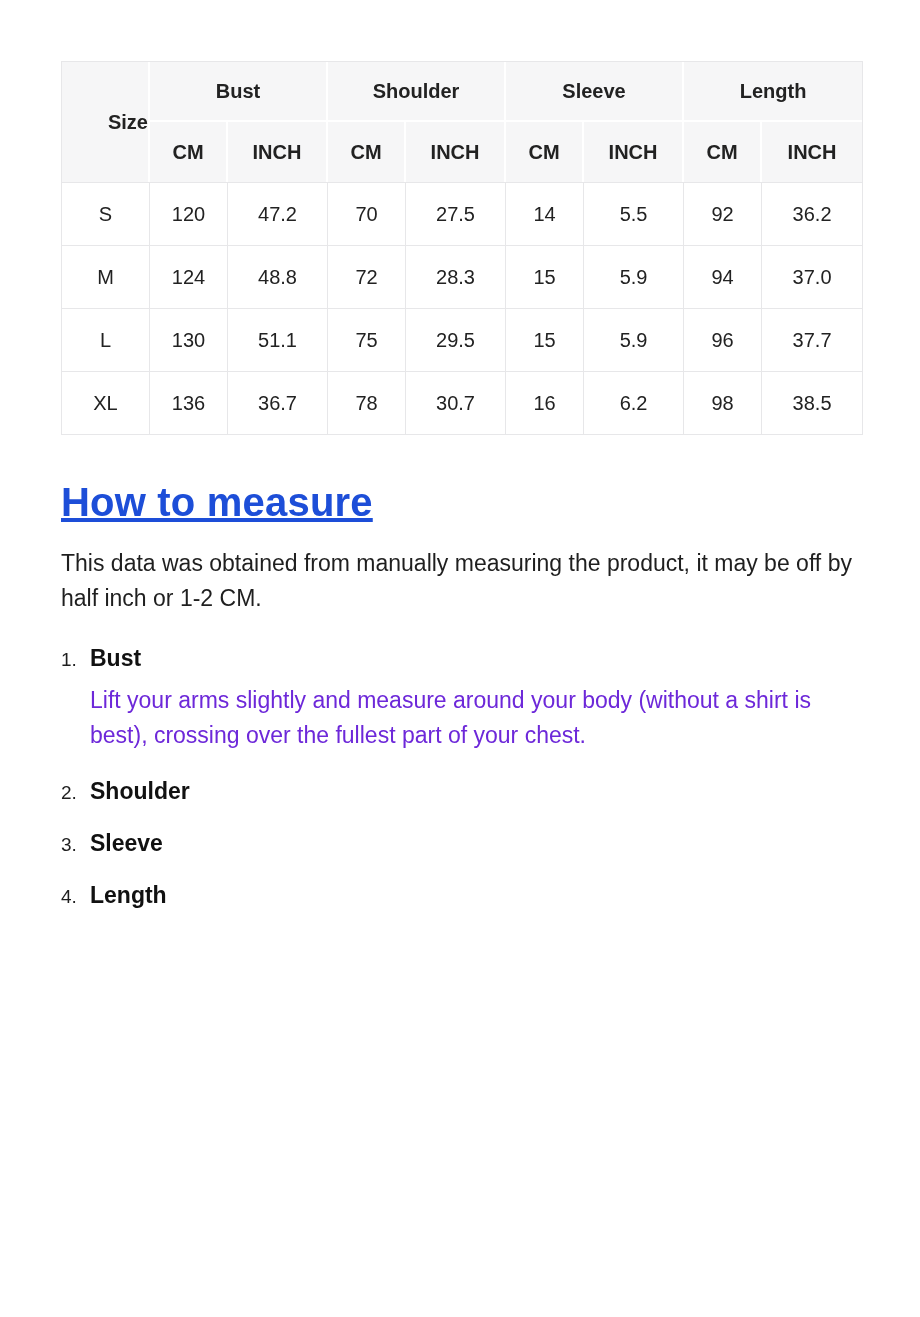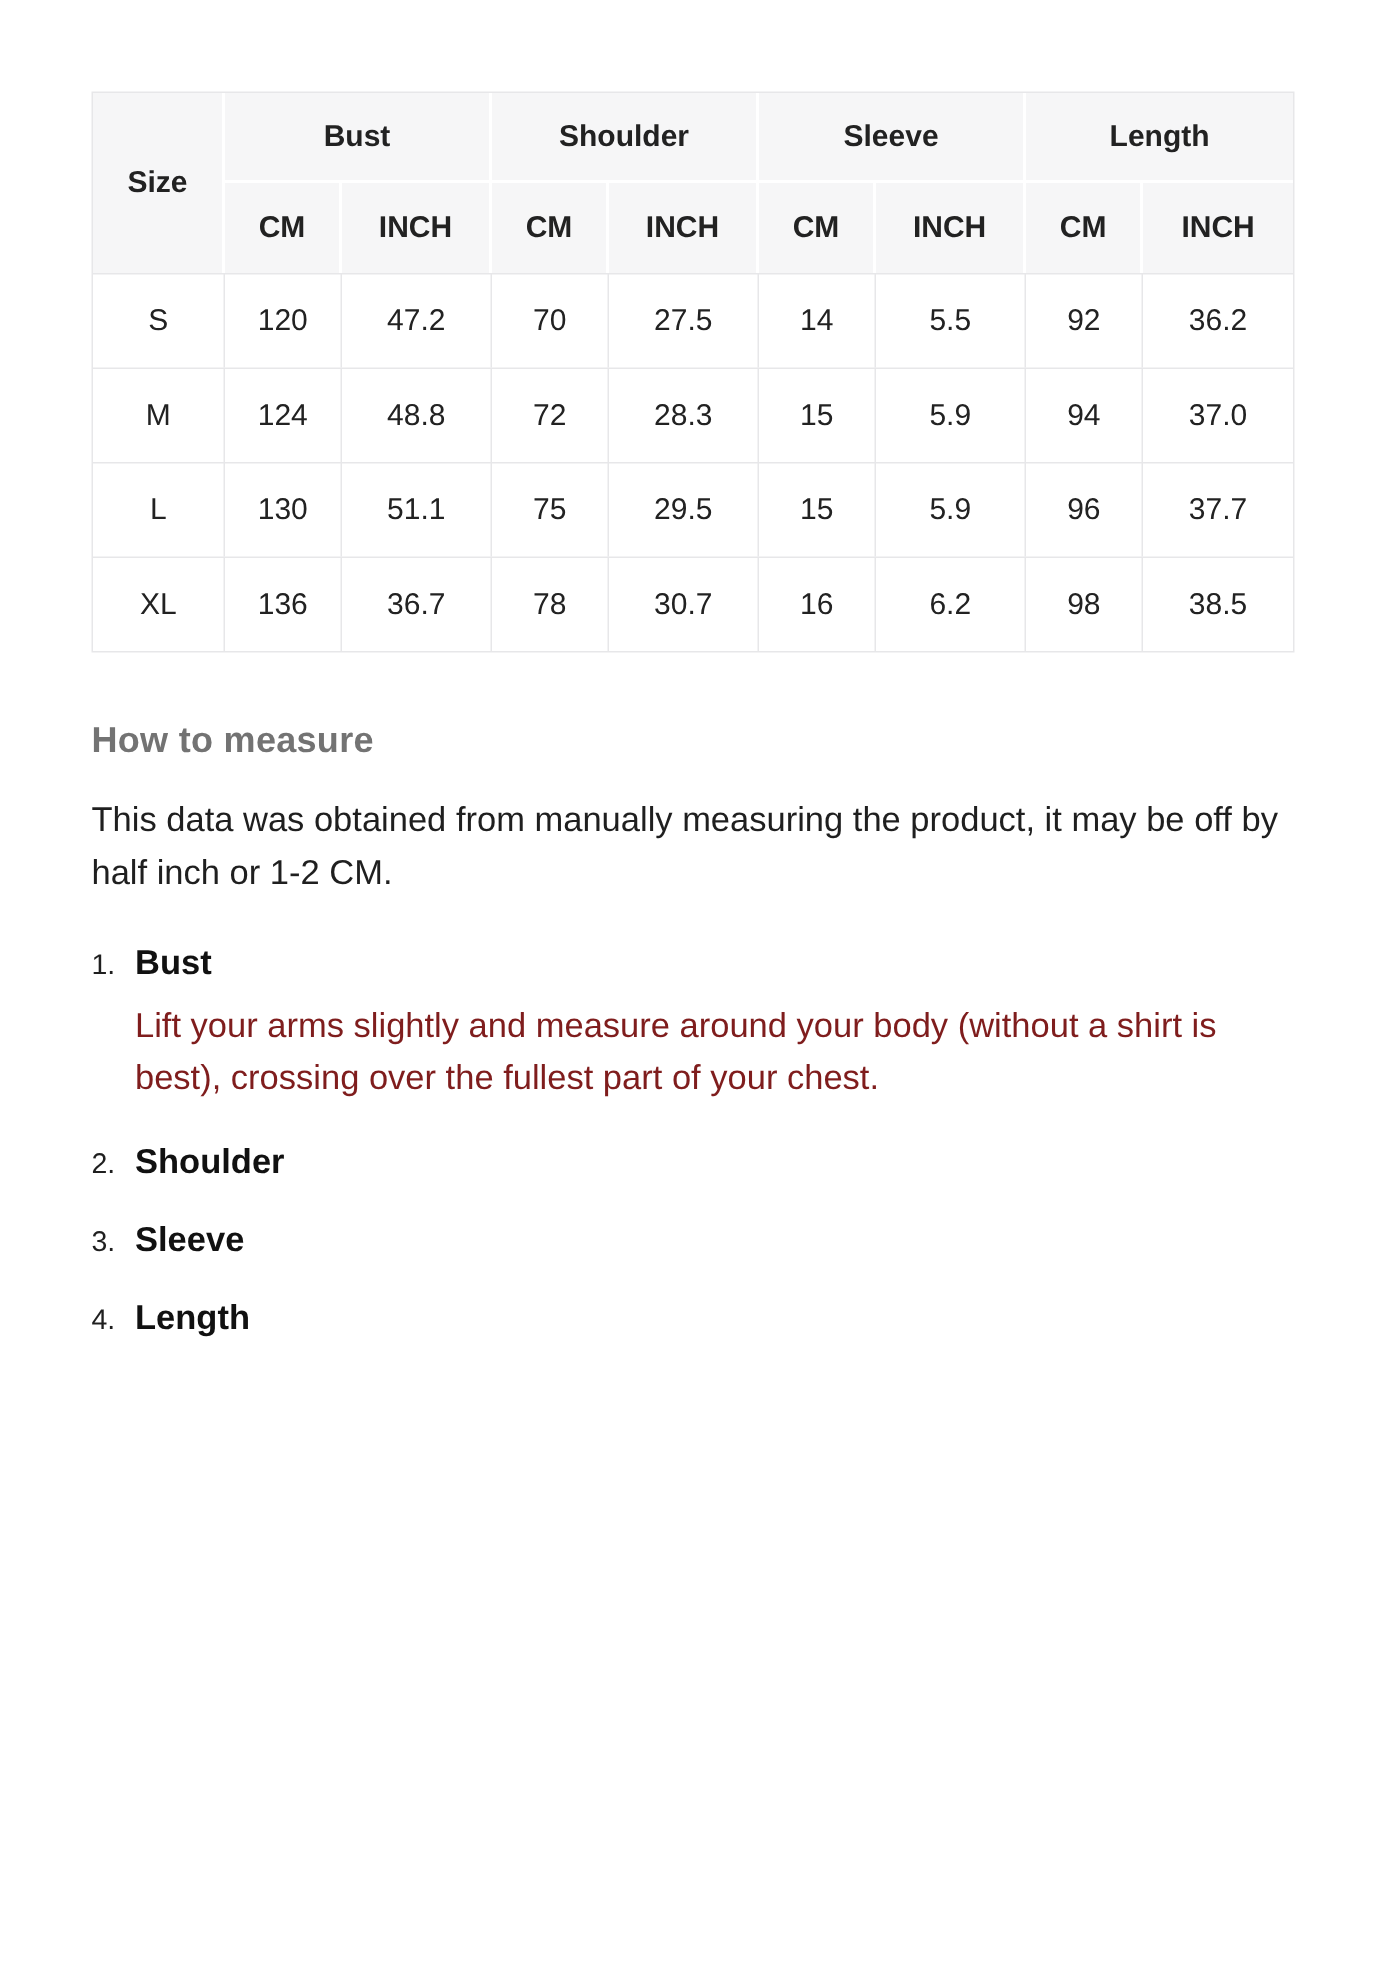--- a/index.html
+++ b/index.html
@@ -32,40 +32,41 @@
     background: #f6f6f7;
     font-weight: 700;
     color: #222;
     border-right: 2px solid #ffffff;
     border-bottom: 2px solid #ffffff;
     vertical-align: middle;
   }
   thead tr.group-row th { height: 60px; }
   thead tr.unit-row  th { height: 60px; text-align: center; }
   thead th.last-col { border-right: none; }
-  thead th.size-head { border-bottom: none; }
+  thead th.size-head { border-bottom: none; text-align: right; }
   thead tr.unit-row th { border-bottom: none; }
 
   tbody td {
     background: #ffffff;
     height: 63px;
     border-top: 1px solid #e7e7e9;
     border-right: 1px solid #e7e7e9;
     vertical-align: middle;
     color: #222;
   }
   tbody td.last-col { border-right: none; }
 
   
   .htm-title {
     margin-top: 45px;
-    font-size: 24px;
+    font-size: 40px;
     font-weight: 700;
-    color: #737373;
+    color: #1d4ed8;
     letter-spacing: 0.2px;
+    text-decoration: underline;
   }
   .htm-intro {
     margin-top: 21px;
     font-size: 23px;
     line-height: 35px;
     color: #1f1f1f;
     max-width: 800px;
   }
   .steps {
     margin-top: 29px;
@@ -86,21 +87,21 @@
   .step-label {
     font-size: 23px;
     font-weight: 700;
     color: #111;
   }
   .step-desc {
     margin-top: 11px;
     margin-left: 29px;
     font-size: 23px;
     line-height: 35px;
-    color: #7f1d1d;
+    color: #6d28d9;
     max-width: 768px;
   }
 </style>
 </head>
 <body>
 
 <div class="page">
 
   <table class="size-chart">
     <colgroup>

